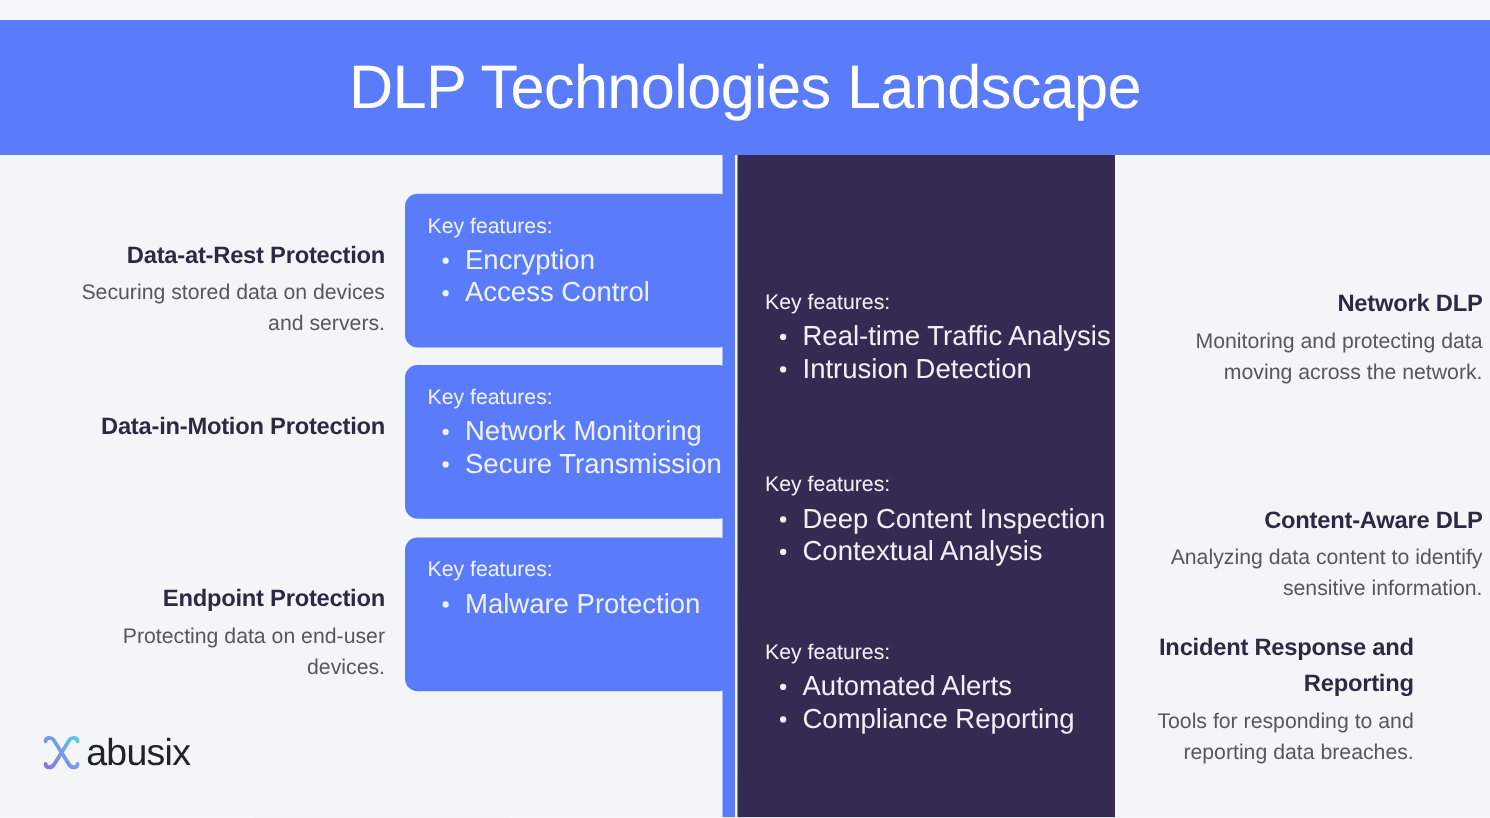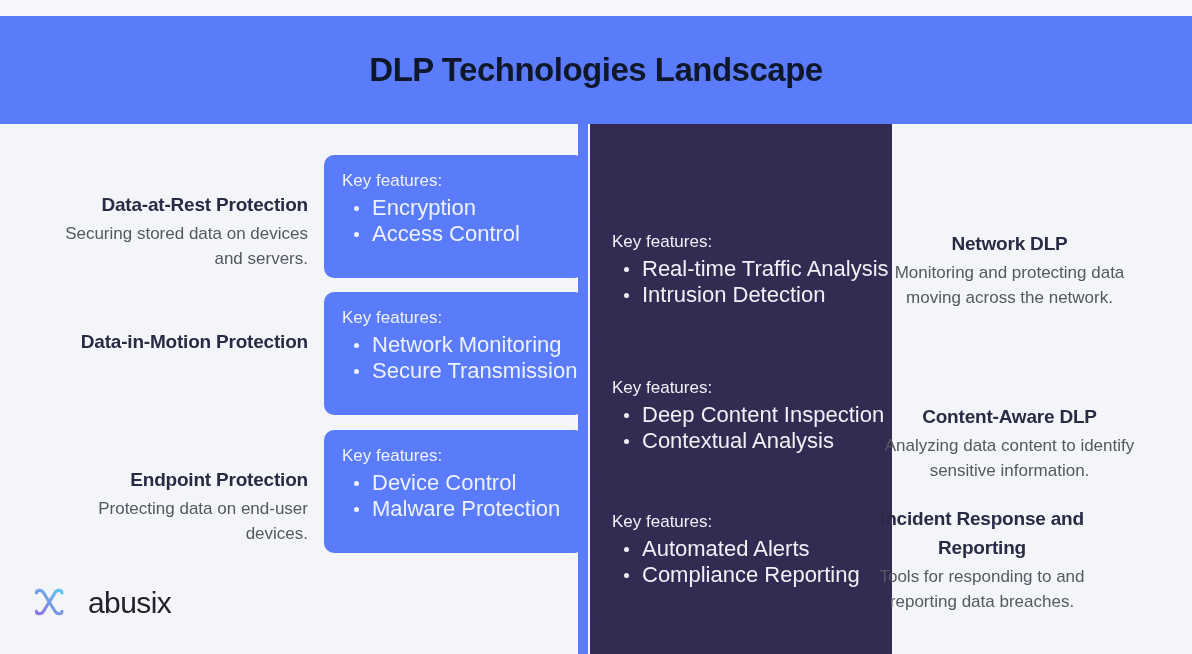--- a/index.html
+++ b/index.html
@@ -28,23 +28,23 @@
   .header-bar {
     position: absolute;
     left: 0; top: 16px;
     width: 1192px; height: 108px;
     background: #5b7cfa;
     display: flex;
     align-items: center;
     justify-content: center;
   }
   .header-title {
-    color: #0f172a;
-    font-size: 33px;
-    font-weight: bold;
+    color: #ffffff;
+    font-size: 49px;
+    font-weight: normal;
     letter-spacing: -0.5px;
     font-family: "Liberation Sans", sans-serif;
     white-space: nowrap;
   }
 
   
   .body-area {
     position: absolute;
     left: 0; top: 124px;
     width: 1192px; height: 530px;
@@ -148,23 +148,23 @@
   }
   .dark-card .kf-label,
   .dark-card .kf-list li {
     color: #f1f0f6;
   }
   .dark-card .kf-list li::before {
     background: #f1f0f6;
   }
   .right-text {
     position: absolute;
-    left: 867px;
+    left: 901px;
     width: 285px;
-    text-align: center;
+    text-align: right;
   }
   .right-heading {
     color: #2b2a45;
     font-size: 19px;
     font-weight: bold;
     line-height: 29px;
     margin: 0 0 2px 0;
     letter-spacing: -0.2px;
   }
   .right-desc {
@@ -174,21 +174,21 @@
     margin: 0;
   }
 
   
   .logo {
     position: absolute;
     left: 32px;
     top: 588px;
     display: flex;
     align-items: center;
-    gap: 22px;
+    gap: 3px;
   }
   .logo-mark { display: block; }
   .logo-word {
     color: #22222e;
     font-size: 30px;
     line-height: 30px;
     letter-spacing: -0.6px;
     font-family: "Liberation Sans", sans-serif;
   }
 </style>
@@ -236,21 +236,20 @@
     </div>
 
     <div class="left-row" style="top:306px;">
       <div class="left-text" style="top:38px;">
         <p class="left-heading">Endpoint Protection</p>
         <p class="left-desc">Protecting data on end-user devices.</p>
       </div>
       <div class="blue-card" style="top:0px;height:123px;">
         <p class="kf-label">Key features:</p>
         <ul class="kf-list">
-          <li>Device Control</li>
           <li>Malware Protection</li>
         </ul>
       </div>
     </div>
 
     <div class="right-row" style="top:92px;">
       <div class="dark-card" style="top:0px;height:127px;">
         <p class="kf-label">Key features:</p>
         <ul class="kf-list">
           <li>Real-time Traffic Analysis</li>

